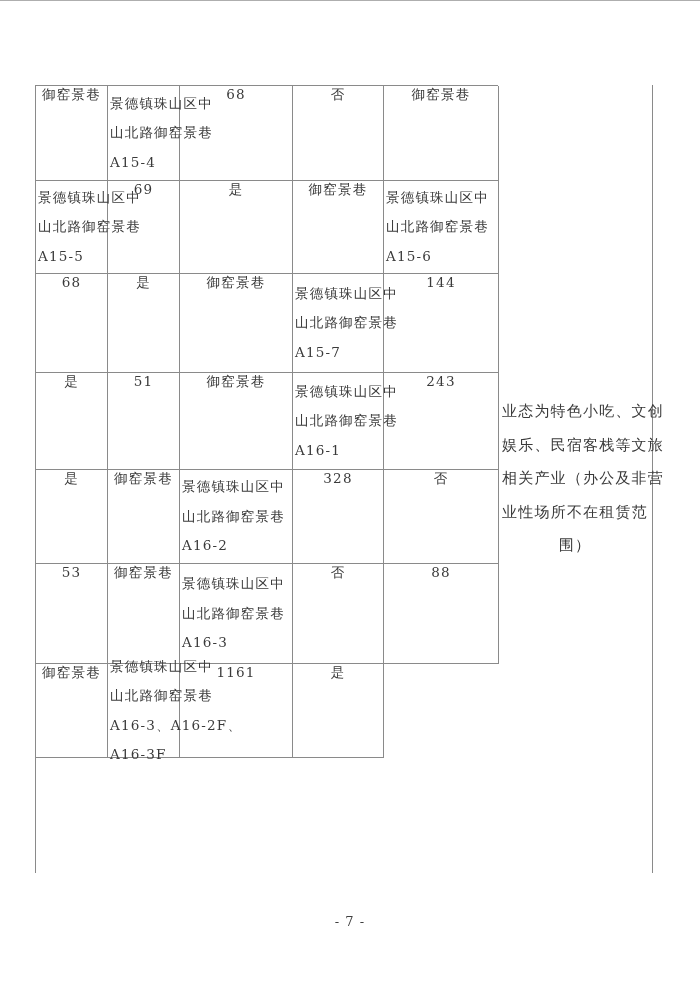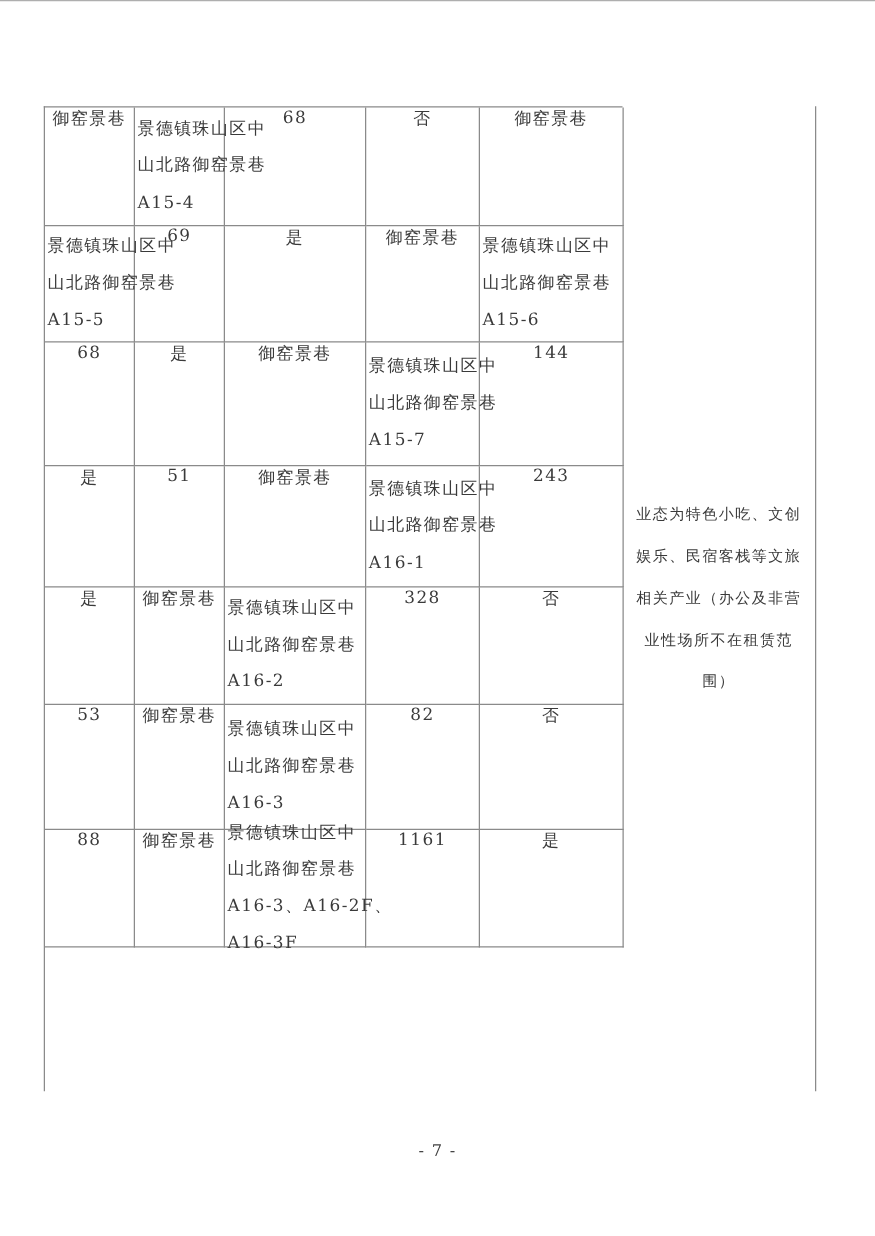--- a/index.html
+++ b/index.html
@@ -51,21 +51,21 @@
   }
   .note-col{
     position:absolute;left:463px;top:0;width:155px;height:788px;
     border-right:1px solid var(--border-color);
     display:flex;flex-direction:column;justify-content:center;
     padding:0 4px;
   }
   .note-ln{
     line-height:33.5px;
     text-align:center;
-    font-size:12px;
+    font-size:15px;
     letter-spacing:1.2px;
     white-space:nowrap;
   }
   .page-number{
     position:absolute;left:0;top:914px;width:700px;
     text-align:center;
     font-size:13px;
     letter-spacing:1px;
     color:#3f3f3f;
   }
@@ -140,21 +140,20 @@
     <div class="cell">否</div>
 
     <div class="cell">53</div>
     <div class="cell">御窑景巷</div>
     <div class="cell addr">
       <div class="ln">景德镇珠山区中</div>
       <div class="ln">山北路御窑景巷</div>
       <div class="ln">A16-3</div>
       <div class="ln"></div>
     </div>
-    <div class="cell">82</div>
     <div class="cell">否</div>
 
     <div class="cell">88</div>
     <div class="cell">御窑景巷</div>
     <div class="cell addr">
       <div class="ln">景德镇珠山区中</div>
       <div class="ln">山北路御窑景巷</div>
       <div class="ln">A16-3、A16-2F、</div>
       <div class="ln">A16-3F</div>
     </div>

